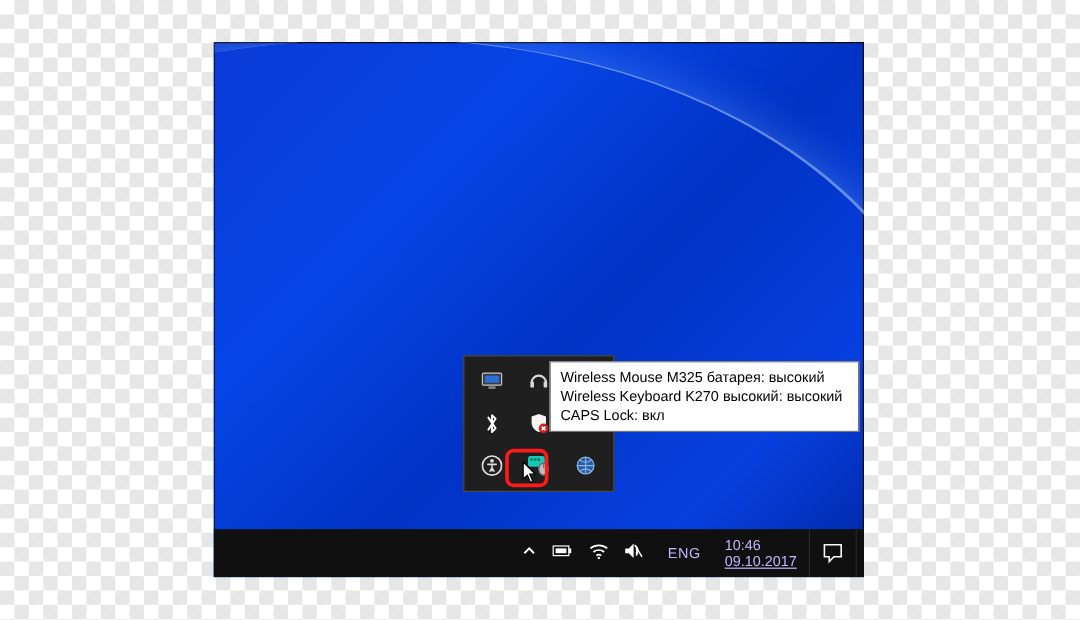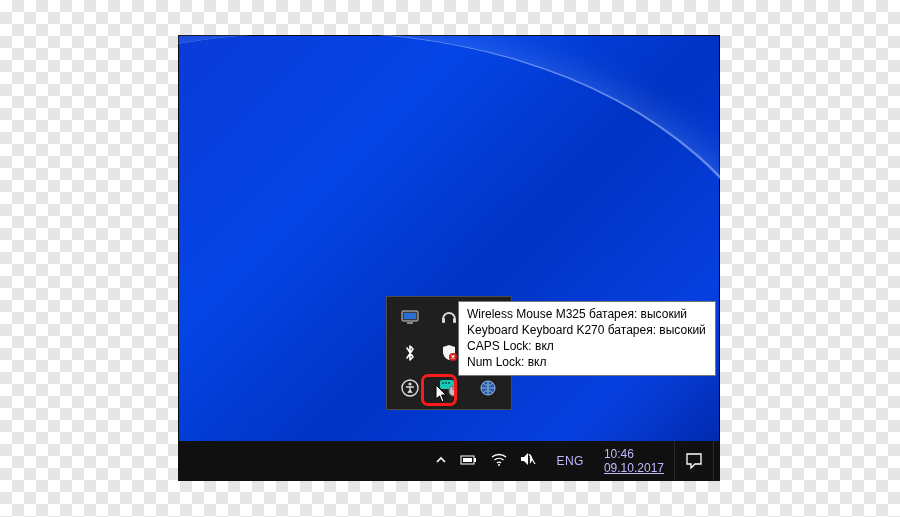--- a/index.html
+++ b/index.html
@@ -246,23 +246,22 @@
           <circle cx="9" cy="9" r="7" fill="#2a5da8" stroke="#8fb5e4"></circle>
           <path d="M2 9h14M9 2v14M4 4c3 3 7 3 10 0M4 14c3-3 7-3 10 0" stroke="#8fb5e4" stroke-width="0.9" fill="none"></path>
         </svg>
       </div>
     </div>
 
     <div class="highlight"></div>
 
     <div class="tooltip">
       <div>Wireless Mouse M325 батарея: высокий</div>
-      <div>Keyboard Keyboard K270 батарея: высокий</div>
+      <div>Wireless Keyboard K270 высокий: высокий</div>
       <div>CAPS Lock: вкл</div>
-      <div>Num Lock: вкл</div>
     </div>
 
     <svg class="cursor" width="14" height="20" viewBox="0 0 14 20">
       <path d="M1 1 L1 15 L4.5 12 L7 18 L9 17 L6.5 11 L11 11 Z" fill="#ffffff" stroke="#000000" stroke-width="1"></path>
     </svg>
 
     <div class="taskbar">
       <div class="spacer"></div>
       <div class="tray-icons">
         <span>

